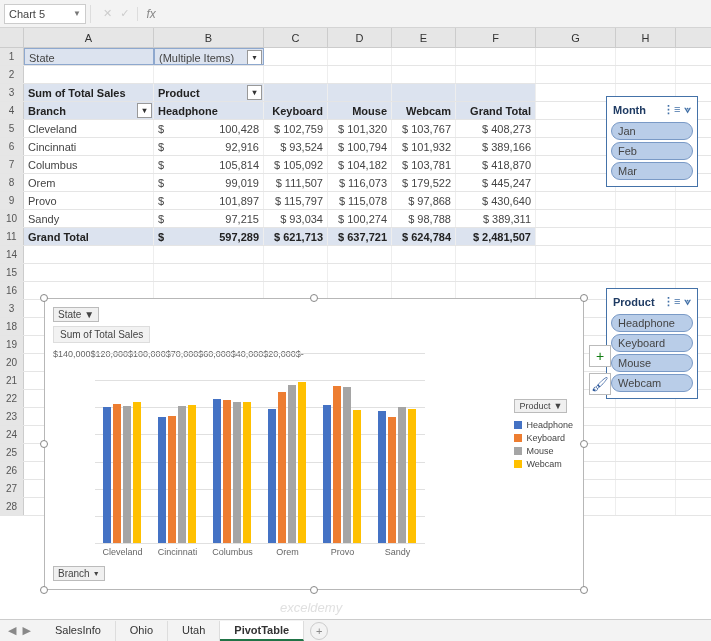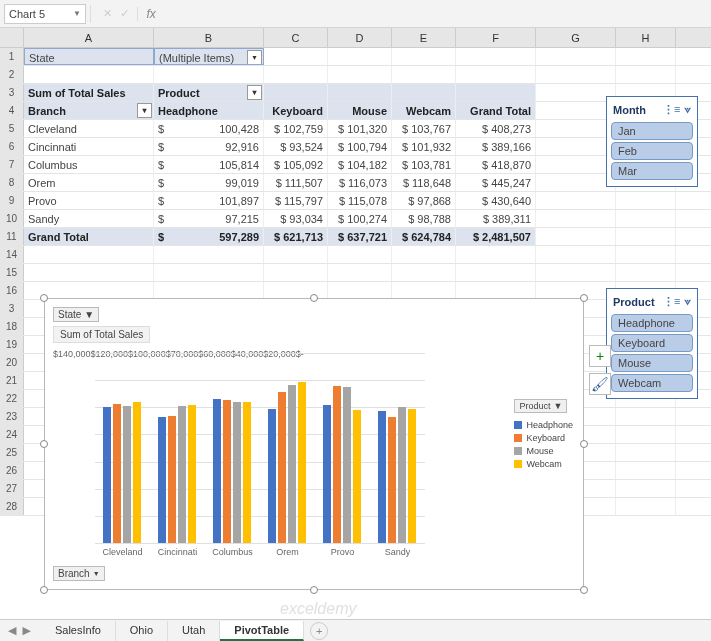--- a/index.html
+++ b/index.html
@@ -30,21 +30,21 @@
 .pv-filter { background: #dce3ef; border: 1px solid #8ea8ce; }
 .pv-header { background: #dce3ef; font-weight: bold; color: #222; }
 .pv-total { background: #dce3ef; font-weight: bold; color: #222; }
 .right { text-align: right; }
 .filter-btn { position: absolute; right: 1px; top: 1px; width: 15px; height: 15px; background: #fff; border: 1px solid #999; display: flex; align-items: center; justify-content: center; font-size: 8px; color: #333; }
 
 
 .slicer { position: absolute; background: #fff; border: 1px solid #4472a8; padding: 4px; font-size: 11px; }
 .slicer-header { display: flex; align-items: flex-end; justify-content: space-between; font-weight: bold; color: #1f3b63; padding: 2px 2px 4px; }
 .slicer-header .icons { display: flex; gap: 4px; color: #4472a8; font-size: 11px; }
-.slicer-item { background: #b9cde8; border: 1px solid #7a9ac6; padding: 2px 6px; margin: 2px 0; border-radius: 4px; cursor: pointer; }
+.slicer-item { background: #b9cde8; border: 1px solid #7a9ac6; padding: 2px 6px; margin: 2px 0; border-radius: 9px; cursor: pointer; }
 
 
 .chart-obj { position: absolute; left: 44px; top: 298px; width: 540px; height: 292px; border: 1px solid #b7b7b7; background: #fff; }
 .handle { position: absolute; width: 8px; height: 8px; background: #fff; border: 1px solid #888; border-radius: 50%; }
 .h-nw { left: -5px; top: -5px; } .h-n { left: calc(50% - 4px); top: -5px; } .h-ne { right: -5px; top: -5px; }
 .h-w { left: -5px; top: calc(50% - 4px); } .h-e { right: -5px; top: calc(50% - 4px); }
 .h-sw { left: -5px; bottom: -5px; } .h-s { left: calc(50% - 4px); bottom: -5px; } .h-se { right: -5px; bottom: -5px; }
 
 .chart-inner { padding: 8px; position: relative; height: 100%; }
 .chart-btn { display: inline-flex; align-items: center; background: #f0f0f0; border: 1px solid #bbb; padding: 1px 4px; font-size: 10px; gap: 3px; margin-right: 4px; }
@@ -70,21 +70,21 @@
 .branch-btn { position: absolute; left: 8px; bottom: 8px; }
 
 
 .sheet-tabs { position: absolute; left: 0; bottom: 0; right: 0; height: 22px; background: #f3f3f3; border-top: 1px solid #ccc; display: flex; align-items: center; padding-left: 8px; gap: 0; font-size: 11px; }
 .nav-arrows { display: flex; gap: 6px; color: #888; padding-right: 10px; }
 .tab { padding: 3px 14px; border-right: 1px solid #ddd; background: #f3f3f3; color: #333; cursor: pointer; }
 .tab.active { background: #fff; border-bottom: 2px solid #217346; font-weight: 600; }
 .tab-add { width: 18px; height: 18px; border: 1px solid #ccc; border-radius: 50%; display: flex; align-items: center; justify-content: center; margin-left: 6px; color: #888; font-size: 11px; }
 
 
-.watermark { position: absolute; left: 280px; top: 600px; color: #e0e0e0; font-size: 16px; font-style: italic; z-index: 0; }
+.watermark { position: absolute; left: 280px; top: 600px; color: #e0e0e0; font-size: 13px; font-style: italic; z-index: 0; }
 </style>
 </head>
 <body>
 
 <div class="top-toolbar">
   <div class="name-box">
     <span>Chart 5</span>
     <span class="dd">▼</span>
   </div>
   <div class="sep"></div>
@@ -199,21 +199,21 @@
   <div class="cell cF right">$   418,870</div>
   <div class="cell cG"></div>
           <div class="cell cH"></div>
         </div>
         <div class="row">
           <div class="rh">8</div>
   <div class="cell cA">Orem</div>
   <div class="cell cB right"><span style="float:left">$</span>99,019</div>
   <div class="cell cC right">$ 111,507</div>
   <div class="cell cD right">$ 116,073</div>
-  <div class="cell cE right">$ 118,648</div>
+  <div class="cell cE right">$ 179,522</div>
   <div class="cell cF right">$   445,247</div>
   <div class="cell cG"></div>
           <div class="cell cH"></div>
         </div>
         <div class="row">
           <div class="rh">9</div>
   <div class="cell cA">Provo</div>
   <div class="cell cB right"><span style="float:left">$</span>101,897</div>
   <div class="cell cC right">$ 115,797</div>
   <div class="cell cD right">$ 115,078</div>

